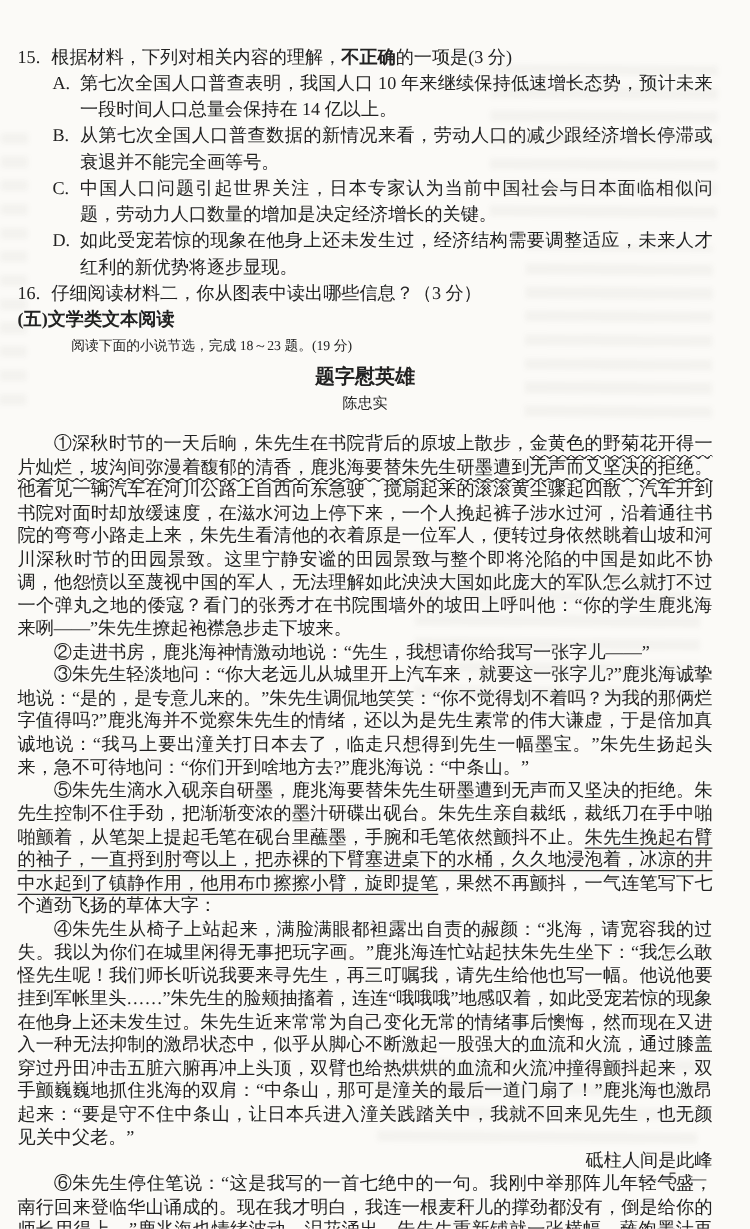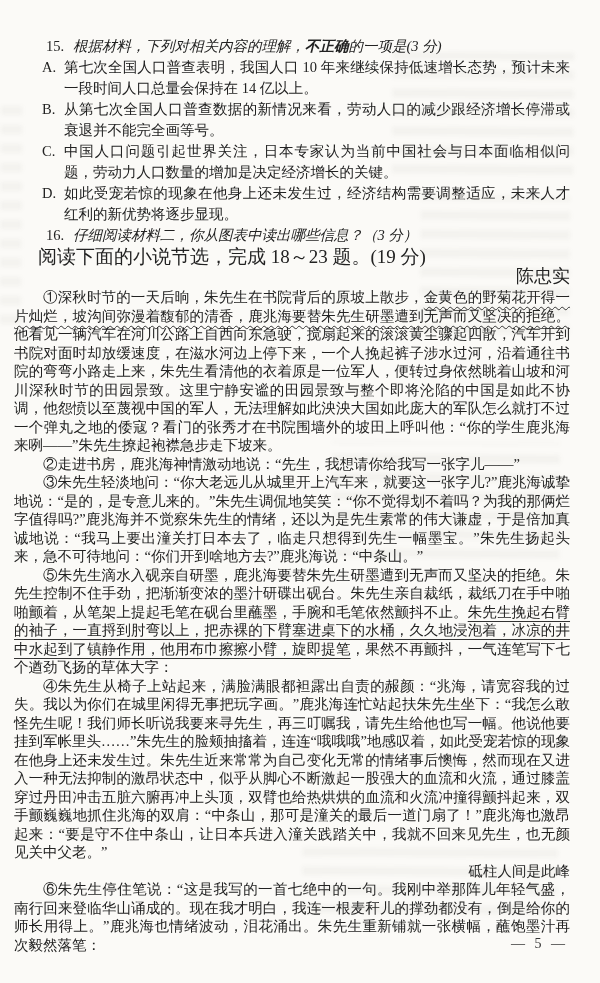--- a/index.html
+++ b/index.html
@@ -10,36 +10,36 @@
     color:#222;
     position:relative; overflow:hidden;
   }
   .page {
     position:absolute; inset:0;
     padding:36px 30px 0 14px;
     box-sizing:border-box;
   }
   
   .qblock { font-size:14.5px; line-height:21px; }
-  .qrow { display:flex;margin-left:32px; }
+  .qrow { display:flex; }
   .qnum { width:27px; flex:0 0 auto; }
-  .qtext { flex:1; text-align:justify;font-style:italic; }
+  .qtext { flex:1; text-align:justify; }
   .bold { font-weight:bold; }
   .option { display:flex; margin-left:28px; }
   .letter { width:22px; flex:0 0 auto; }
   .opt-text { flex:1; text-align:justify; }
   
   .section-heading { font-weight:bold; font-size:14.5px; line-height:21px; }
-  .instruction { margin-left:24px; font-size:19px; line-height:21px; }
+  .instruction { margin-left:43px; font-size:11px; line-height:21px; }
   .passage { font-size:14.5px; line-height:18.5px; }
   .passage-title {
     text-align:center; font-weight:bold; font-size:16px;
     line-height:22px; margin-top:3px;
   }
-  .passage-author { text-align:right; font-size:18px; line-height:19px; margin-bottom:2px; }
+  .passage-author { text-align:center; font-size:12px; line-height:19px; margin-bottom:14px; }
   .para { margin:0; text-indent:2em; text-align:justify; }
   .verse { margin:0; padding-left:90px;text-align:right; }
   .wavy {
     text-decoration:underline; text-decoration-style:wavy;
     text-decoration-thickness:1px; text-underline-offset:4px;
     text-decoration-color:#333;
   }
   .uline {
     text-decoration:underline; text-decoration-thickness:1px;
     text-underline-offset:4px; text-decoration-color:#333;
@@ -89,23 +89,25 @@
       <span class="opt-text">如此受宠若惊的现象在他身上还未发生过，经济结构需要调整适应，未来人才红利的新优势将逐步显现。</span>
     </div>
   </div>
 
   <div class="qblock qrow">
     <span class="qnum">16.</span>
     <span class="qtext">仔细阅读材料二，你从图表中读出哪些信息？（3 分）</span>
   </div>
 
 
+  <div class="section-heading">(五)文学类文本阅读</div>
   <div class="instruction">阅读下面的小说节选，完成 18～23 题。(19 分)</div>
 
   <div class="passage">
+    <div class="passage-title">题字慰英雄</div>
     <div class="passage-author">陈忠实</div>
 
     <p class="para"><span>①深秋时节的一天后晌，朱先生在书院背后的原坡上散步，</span><span class="wavy">金黄色的野菊花开得一片灿烂，坡沟间弥漫着馥郁的清香，鹿兆海要替朱先生研墨遭到无声而又坚决的拒绝。</span><span>他看见一辆汽车在河川公路上自西向东急驶，搅扇起来的滚滚黄尘骤起四散，汽车开到书院对面时却放缓速度，在滋水河边上停下来，一个人挽起裤子涉水过河，沿着通往书院的弯弯小路走上来，朱先生看清他的衣着原是一位军人，便转过身依然眺着山坡和河川深秋时节的田园景致。这里宁静安谧的田园景致与整个即将沦陷的中国是如此不协调，他怨愤以至蔑视中国的军人，无法理解如此泱泱大国如此庞大的军队怎么就打不过一个弹丸之地的倭寇？看门的张秀才在书院围墙外的坡田上呼叫他：“你的学生鹿兆海来咧——”朱先生撩起袍襟急步走下坡来。</span></p>
 
     <p class="para">②走进书房，鹿兆海神情激动地说：“先生，我想请你给我写一张字儿——”</p>
 
     <p class="para">③朱先生轻淡地问：“你大老远儿从城里开上汽车来，就要这一张字儿?”鹿兆海诚挚地说：“是的，是专意儿来的。”朱先生调侃地笑笑：“你不觉得划不着吗？为我的那俩烂字值得吗?”鹿兆海并不觉察朱先生的情绪，还以为是先生素常的伟大谦虚，于是倍加真诚地说：“我马上要出潼关打日本去了，临走只想得到先生一幅墨宝。”朱先生扬起头来，急不可待地问：“你们开到啥地方去?”鹿兆海说：“中条山。”</p>
 
     <p class="para"><span>⑤朱先生滴水入砚亲自研墨，鹿兆海要替朱先生研墨遭到无声而又坚决的拒绝。朱先生控制不住手劲，把渐渐变浓的墨汁研碟出砚台。朱先生亲自裁纸，裁纸刀在手中啪啪颤着，从笔架上提起毛笔在砚台里蘸墨，手腕和毛笔依然颤抖不止。</span><span class="uline">朱先生挽起右臂的袖子，一直捋到肘弯以上，把赤裸的下臂塞进桌下的水桶，久久地浸泡着，冰凉的井中水起到了镇静作用，他用布巾擦擦小臂，旋即提笔</span><span>，果然不再颤抖，一气连笔写下七个遒劲飞扬的草体大字：</span></p>
 

